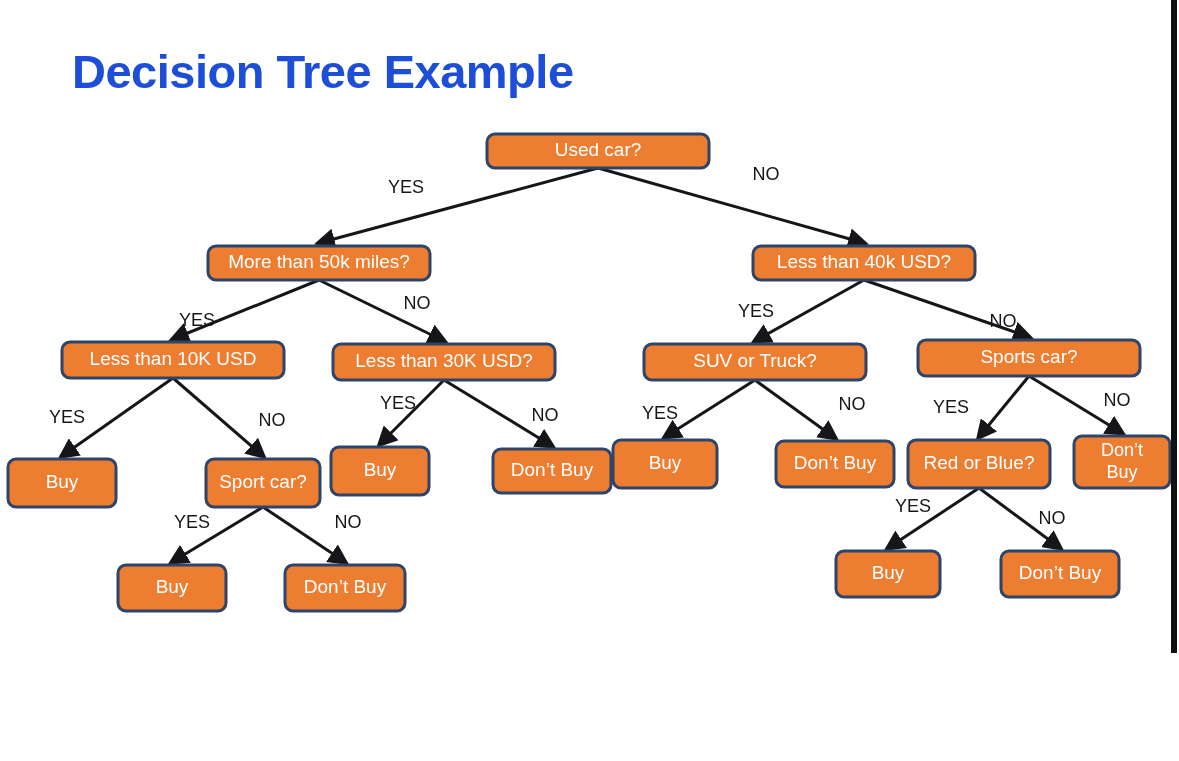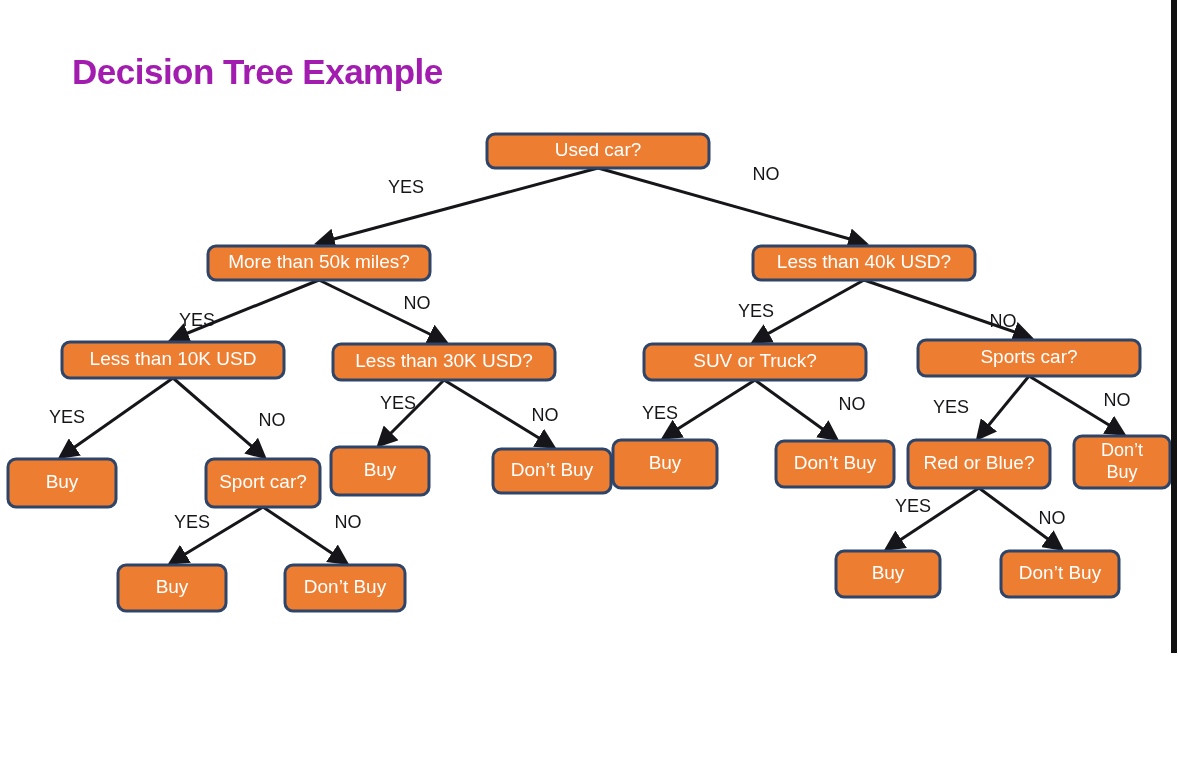--- a/index.html
+++ b/index.html
@@ -16,24 +16,24 @@
     height: 761px;
     background: #ffffff;
     overflow: hidden;
   }
   #page-title {
     position: absolute;
     left: 72px;
     top: 44px;
     font-family: "Liberation Sans", sans-serif;
     font-weight: bold;
-    font-size: 35px;
+    font-size: 47px;
     line-height: 56px;
     letter-spacing: -0.5px;
-    color: #a21caf;
+    color: #1d4ed8;
     white-space: nowrap;
   }
   #tree-svg {
     position: absolute;
     left: 0;
     top: 0;
   }
   .node-rect {
     fill: #ED7D31;
     stroke: #2E4468;

